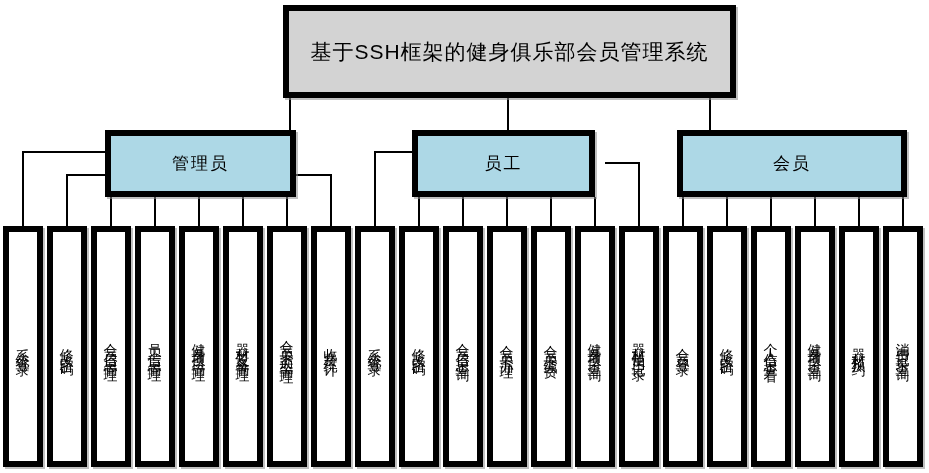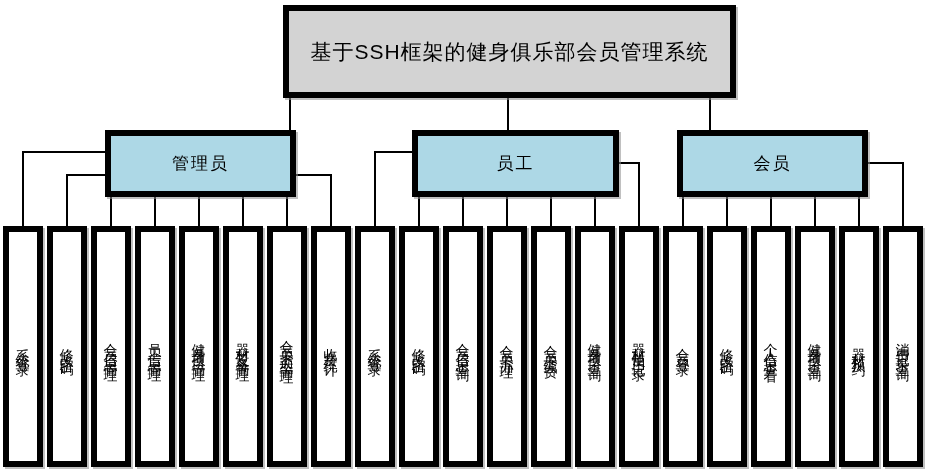--- a/index.html
+++ b/index.html
@@ -35,22 +35,22 @@
     letter-spacing: 1px;
   }
   .group-box {
     top: 130px;
     height: 67px;
     background: #add8e6;
     font-size: 17px;
     letter-spacing: 2px;
   }
   .group-admin  { left: 105px; width: 191px; }
-  .group-staff  { left: 412px; width: 207px; }
-  .group-member { left: 677px; width: 191px; }
+  .group-staff  { left: 412px; width: 183px; }
+  .group-member { left: 677px; width: 230px; }
   .leaf {
     top: 226px;
     width: 40px; height: 241px;
     background: #ffffff;
     font-size: 14px;
   }
   .leaf span {
     writing-mode: vertical-rl;
     text-orientation: upright;
     letter-spacing: 5px;

